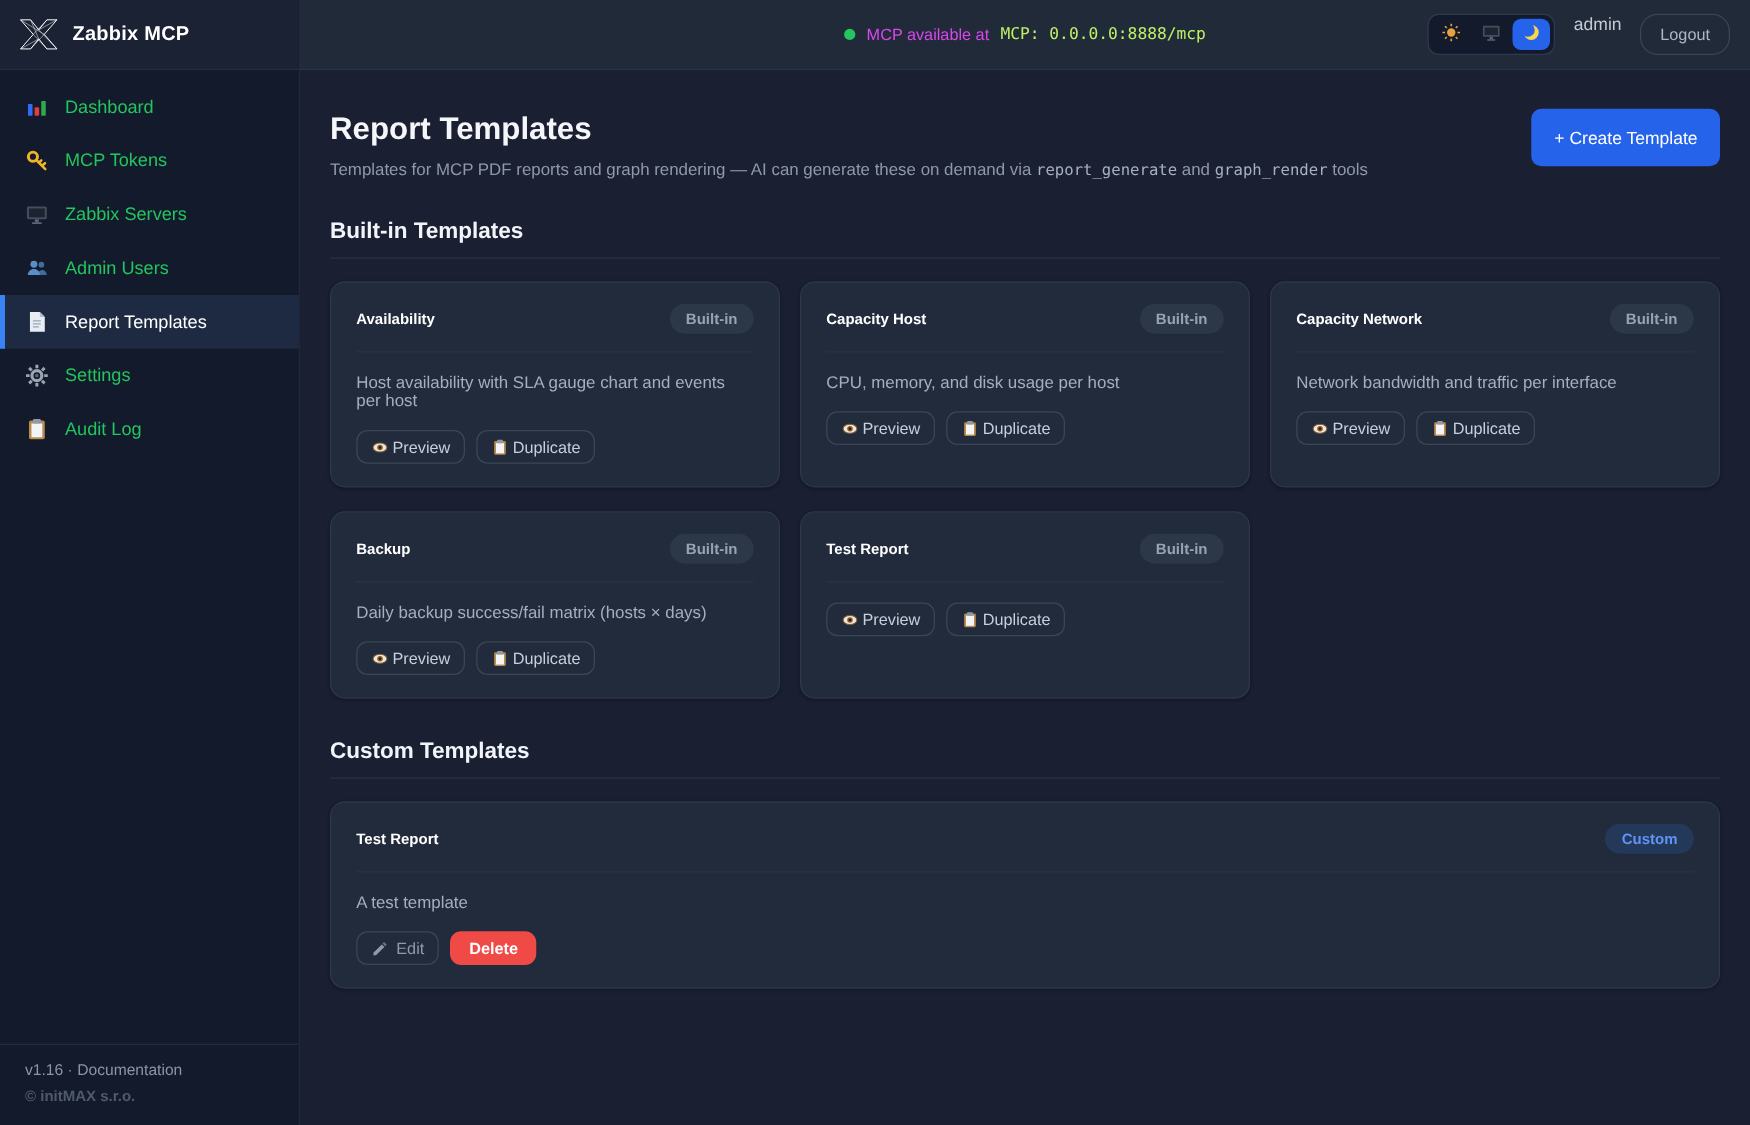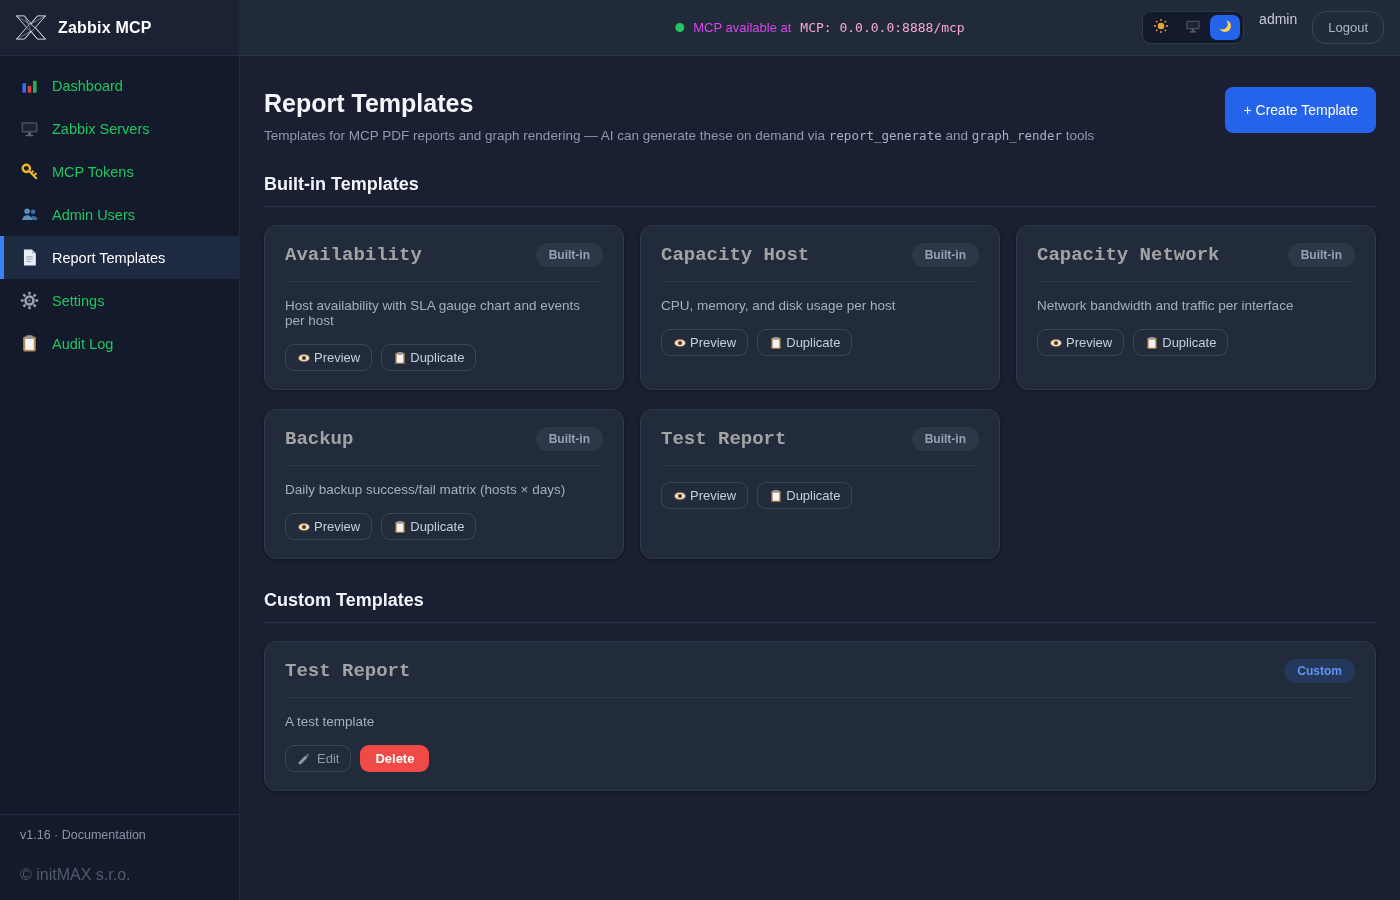--- a/index.html
+++ b/index.html
@@ -16,29 +16,29 @@
   .sidebar-header { height:56px; flex:0 0 56px; background:#1a2233; display:flex; align-items:center; gap:11px; padding:0 15px; border-bottom:1px solid #252e41; }
   .logo { width:32px; height:27px; display:inline-flex; }
   .brand-title { font-weight:bold; font-size:16px; color:#ffffff; letter-spacing:.2px; }
   .nav { flex:1 1 auto; padding-top:8px; }
   .nav-item { display:flex; align-items:center; gap:13px; height:43px; padding:0 20px 0 16px; border-left:4px solid transparent; color:#22c55e; font-size:14.5px; cursor:pointer; }
   .nav-item.active { background:#1e2a42; border-left-color:#3b82f6; color:#ffffff; }
   .nav-icon { width:19px; height:19px; display:inline-flex; flex:0 0 19px; }
   .nav-icon svg { width:100%; height:100%; }
   .sidebar-footer { border-top:1px solid #232c3e; padding:13px 20px 16px; font-size:12.5px; color:#8b95a6; }
   .doc-link { color:#8b95a6; text-decoration:none; cursor:pointer; }
-  .copyright { margin-top:24px; color:#4f5a6b; font-size:16px; }
+  .copyright { margin-top:7px; color:#4f5a6b; font-size:12px;font-weight:bold; }
 
   
   .main { flex:1 1 auto; display:flex; flex-direction:column; min-width:0; }
   .topbar { height:56px; flex:0 0 56px; background:#212a39; border-bottom:1px solid #2a3347; display:flex; align-items:center; padding:0 16px; position:relative; }
   .status { position:absolute; left:50%; transform:translateX(-50%); display:flex; align-items:center; gap:9px; }
   .status-dot { width:9px; height:9px; border-radius:50%; background:#22c55e; }
   .status-label { color:#d946ef; font-size:13px; }
-  .status-value { font-family:"DejaVu Sans Mono", monospace; font-size:13px; color:#f9a8d4; }
+  .status-value { font-family:"DejaVu Sans Mono", monospace; font-size:13px; color:#bef264; }
   .topbar-right { margin-left:auto; display:flex; gap:15px; }
   .theme-toggle { display:flex; gap:2px; background:#121a2c; border:1px solid #2e3950; border-radius:9px; padding:3px; }
   .theme-btn { width:30px; height:25px; display:flex; align-items:center; justify-content:center; border-radius:7px; background:transparent; border:none; cursor:pointer; }
   .theme-btn.active { background:#2563eb; }
   .theme-btn svg { width:16px; height:16px; }
   .username { font-size:14px; color:#c6cbd6; }
   .logout-btn { background:transparent; border:1px solid #3a4558; color:#aeb7c6; font-size:13px; padding:5px 15px; border-radius:14px; cursor:pointer; font-family:inherit; }
 
   .content { flex:1 1 auto; overflow:auto; padding:24px 24px 40px; }
   .page-head { display:flex; justify-content:space-between; align-items:flex-start; }
@@ -47,21 +47,21 @@
   .subtitle code { font-family:"DejaVu Sans Mono", monospace; font-size:12.5px; color:#a6b0c3; }
   .create-btn { background:#2563eb; color:#ffffff; border:none; border-radius:8px; height:46px; padding:0 18px; font-size:14px; cursor:pointer; margin-top:7px; font-family:inherit; }
 
   .section-heading { margin:31px 0 0; font-size:18px; font-weight:bold; color:#f1f4f9; }
   .section-divider { border:none; border-top:1px solid #2a3347; margin:11px 0 0; }
   .grid { margin-top:18px; display:grid; grid-template-columns:repeat(3,1fr); gap:19px 16px; }
   .custom-list { margin-top:18px; display:flex; flex-direction:column; gap:16px; }
 
   .card { background:#212b3b; border:1px solid #2d394b; border-radius:12px; padding:17px 20px 18px; box-shadow:0 1px 3px rgba(0,0,0,.3); }
   .card-head { display:flex; justify-content:space-between; align-items:center; }
-  .card-title { font-size:19px; font-weight:bold; color:#a3a3a3;font-family:Liberation Mono, monospace; }
+  .card-title { font-size:12px; font-weight:bold; color:#ffffff; }
   .badge { background:#2c3748; color:#97a3b4; font-size:12px; font-weight:bold; padding:5px 13px; border-radius:13px; white-space:nowrap; }
   .badge.custom { background:rgba(59,130,246,.16); color:#5f93f5; }
   .card-divider { border:none; border-top:1px solid #2c3544; margin:14px 0 0; }
   .card-desc { margin-top:16px; color:#a5aebd; font-size:13.5px; }
   .card-actions { margin-top:16px; display:flex; gap:9px; }
   .action-btn { display:inline-flex; align-items:center; gap:3px; background:transparent; border:1px solid #3a4656; color:#c7cfdb; border-radius:9px; padding:5px 11px; font-size:13px; cursor:pointer; font-family:inherit; }
   .action-btn .btn-icon { display:inline-flex; width:14px; height:14px; }
   .action-btn .btn-icon svg { width:100%; height:100%; }
   .edit-btn { color:#8f9aab; gap:6px; }
   .delete-btn { background:#ef4a46; border:none; color:#ffffff; border-radius:9px; padding:6px 15px; font-size:13px; font-weight:bold; cursor:pointer; font-family:inherit; }
@@ -90,37 +90,37 @@
               <rect x="9.7" y="12.5" width="4.6" height="8.5" rx="0.8" fill="#e23c3c"></rect>
               <rect x="16.4" y="6" width="4.6" height="15" rx="0.8" fill="#2eaa4e"></rect>
             </svg>
           </span>
     <span class="nav-label">Dashboard</span>
   </div>
 
   <div class="nav-item">
     <span class="nav-icon">
             <svg viewBox="0 0 24 24">
+              <circle cx="8" cy="8" r="4.6" fill="none" stroke="#f0b429" stroke-width="3"></circle>
+              <path d="M11.4 11.4 L20.5 20.5 M17.2 17.2 l3-2.6 M14 14 l2.4-2.2" stroke="#f0b429" stroke-width="2.6" fill="none" stroke-linecap="round"></path>
+            </svg>
+          </span>
+    <span class="nav-label">MCP Tokens</span>
+  </div>
+
+  <div class="nav-item">
+    <span class="nav-icon">
+            <svg viewBox="0 0 24 24">
               <rect x="2" y="4" width="20" height="13" rx="1.5" fill="#434e5e"></rect>
               <rect x="4" y="6" width="16" height="9" fill="#1d2430"></rect>
               <rect x="10" y="17" width="4" height="3" fill="#5a6472"></rect>
               <rect x="7" y="20" width="10" height="1.8" rx="0.9" fill="#5a6472"></rect>
             </svg>
           </span>
     <span class="nav-label">Zabbix Servers</span>
-  </div>
-
-  <div class="nav-item">
-    <span class="nav-icon">
-            <svg viewBox="0 0 24 24">
-              <circle cx="8" cy="8" r="4.6" fill="none" stroke="#f0b429" stroke-width="3"></circle>
-              <path d="M11.4 11.4 L20.5 20.5 M17.2 17.2 l3-2.6 M14 14 l2.4-2.2" stroke="#f0b429" stroke-width="2.6" fill="none" stroke-linecap="round"></path>
-            </svg>
-          </span>
-    <span class="nav-label">MCP Tokens</span>
   </div>
 
   <div class="nav-item">
     <span class="nav-icon">
             <svg viewBox="0 0 24 24">
               <g fill="#3e6da0">
                 <circle cx="16.5" cy="8.5" r="2.9"></circle>
                 <path d="M12.6 19 c.3-3 2.1-5.2 4.6-5.2 2.7 0 4.8 2.4 4.8 5.2 Z"></path>
               </g>
               <g fill="#5b8ec4">

